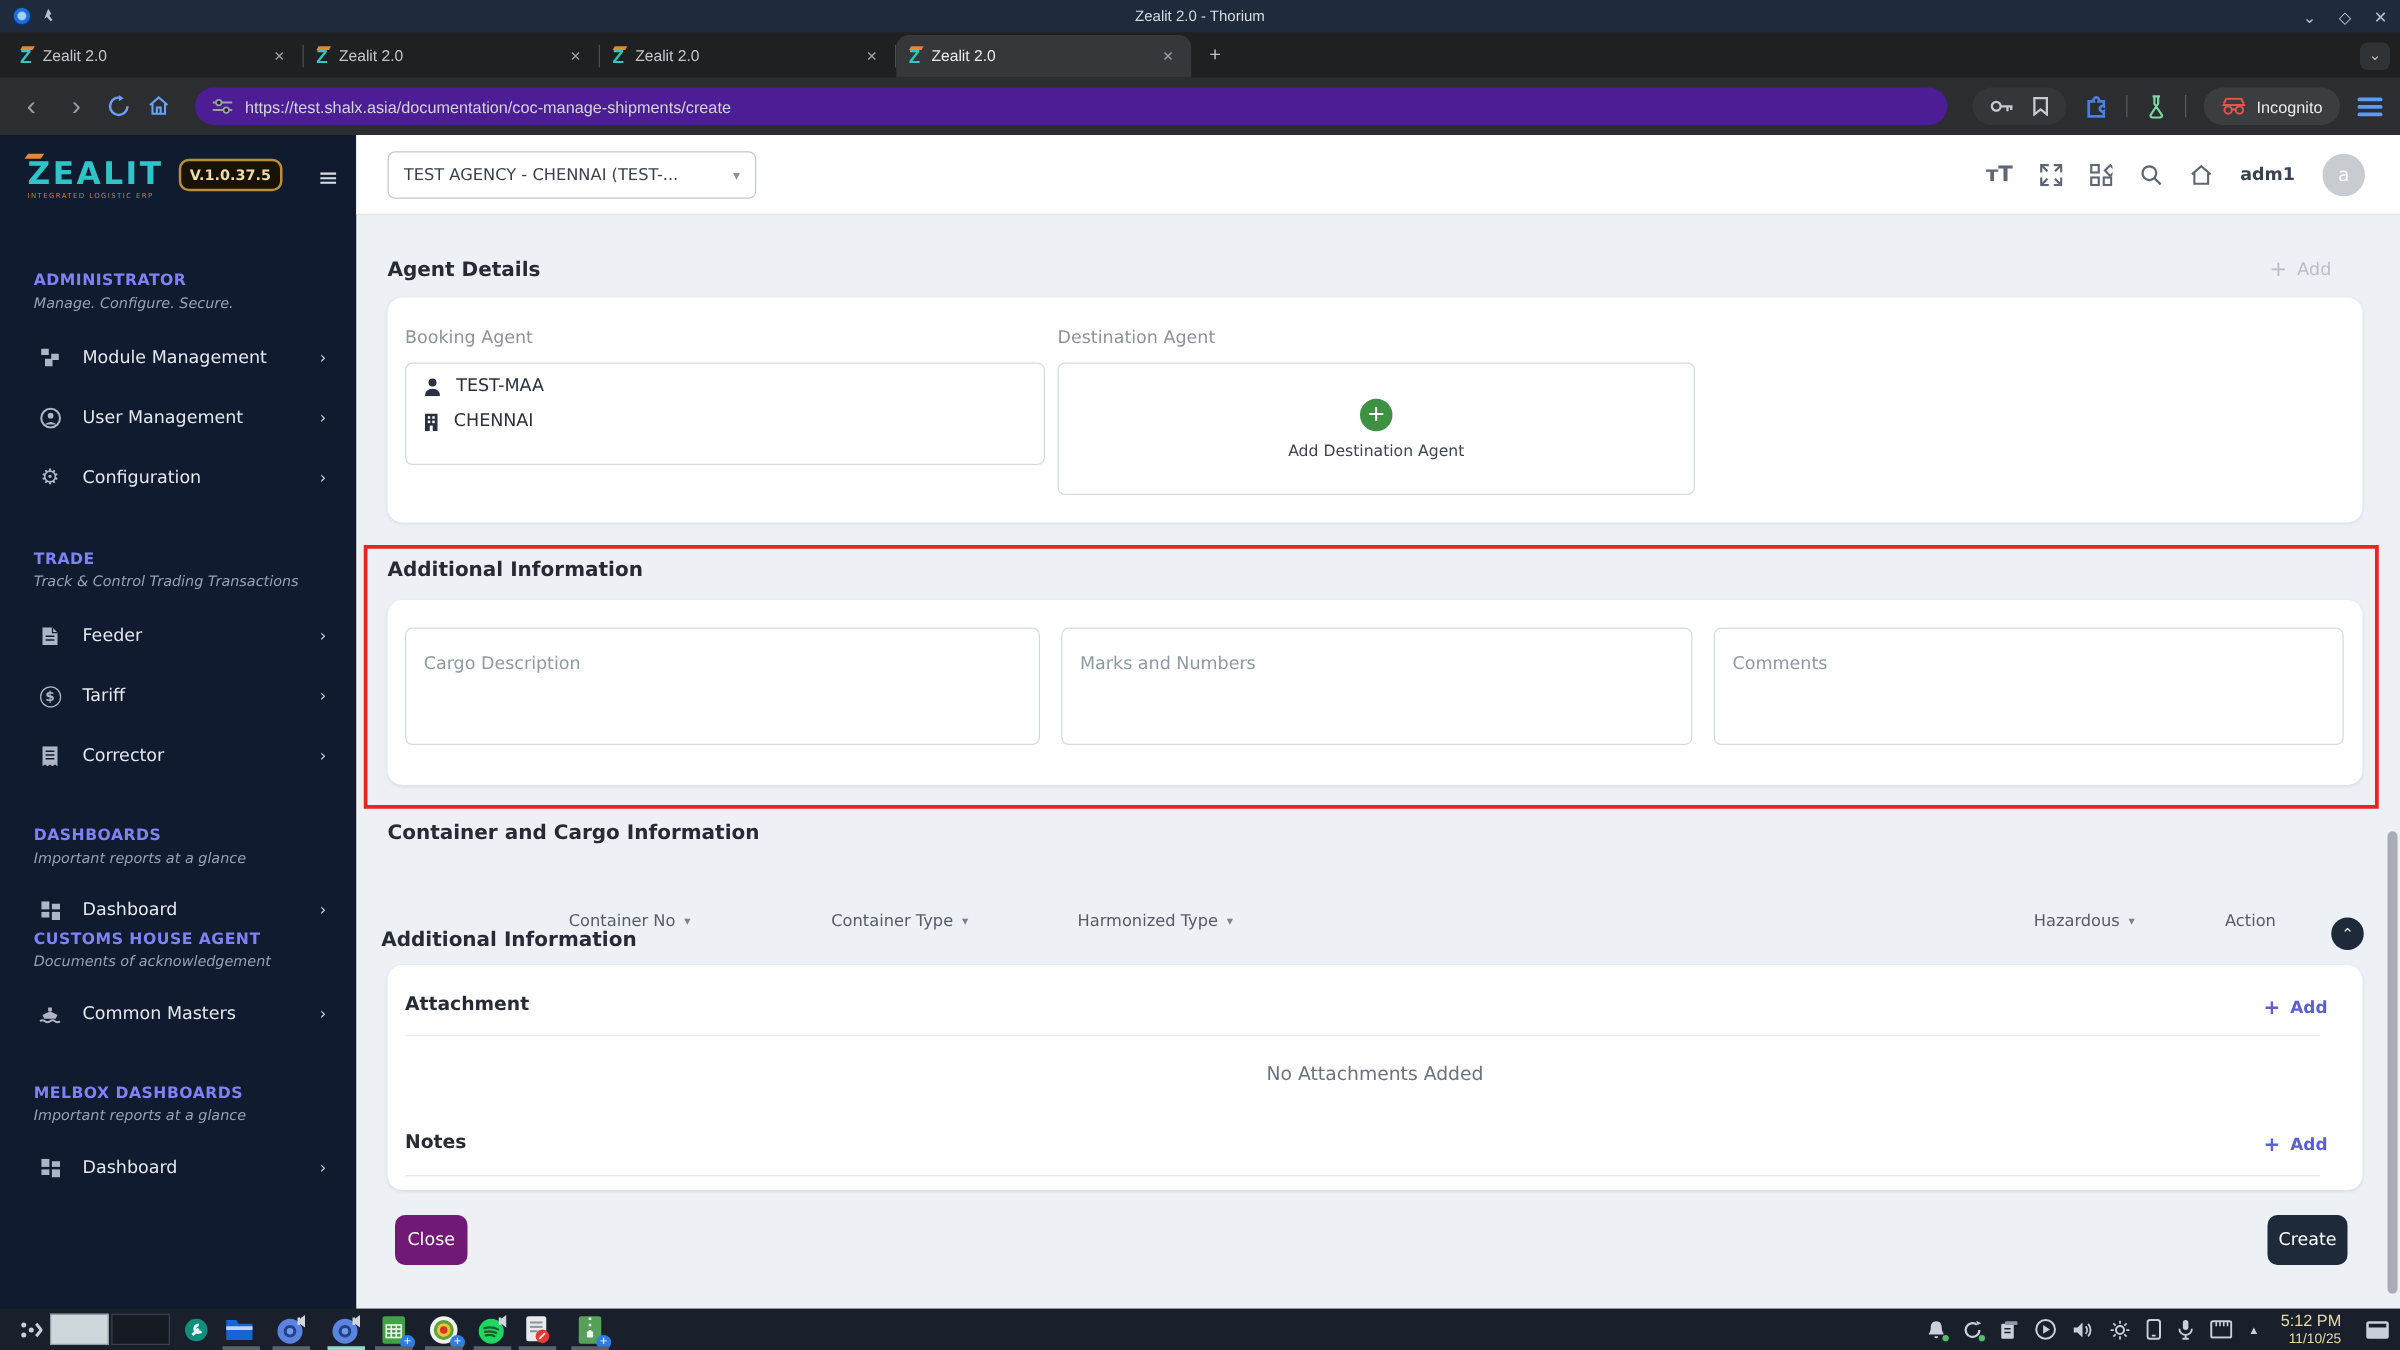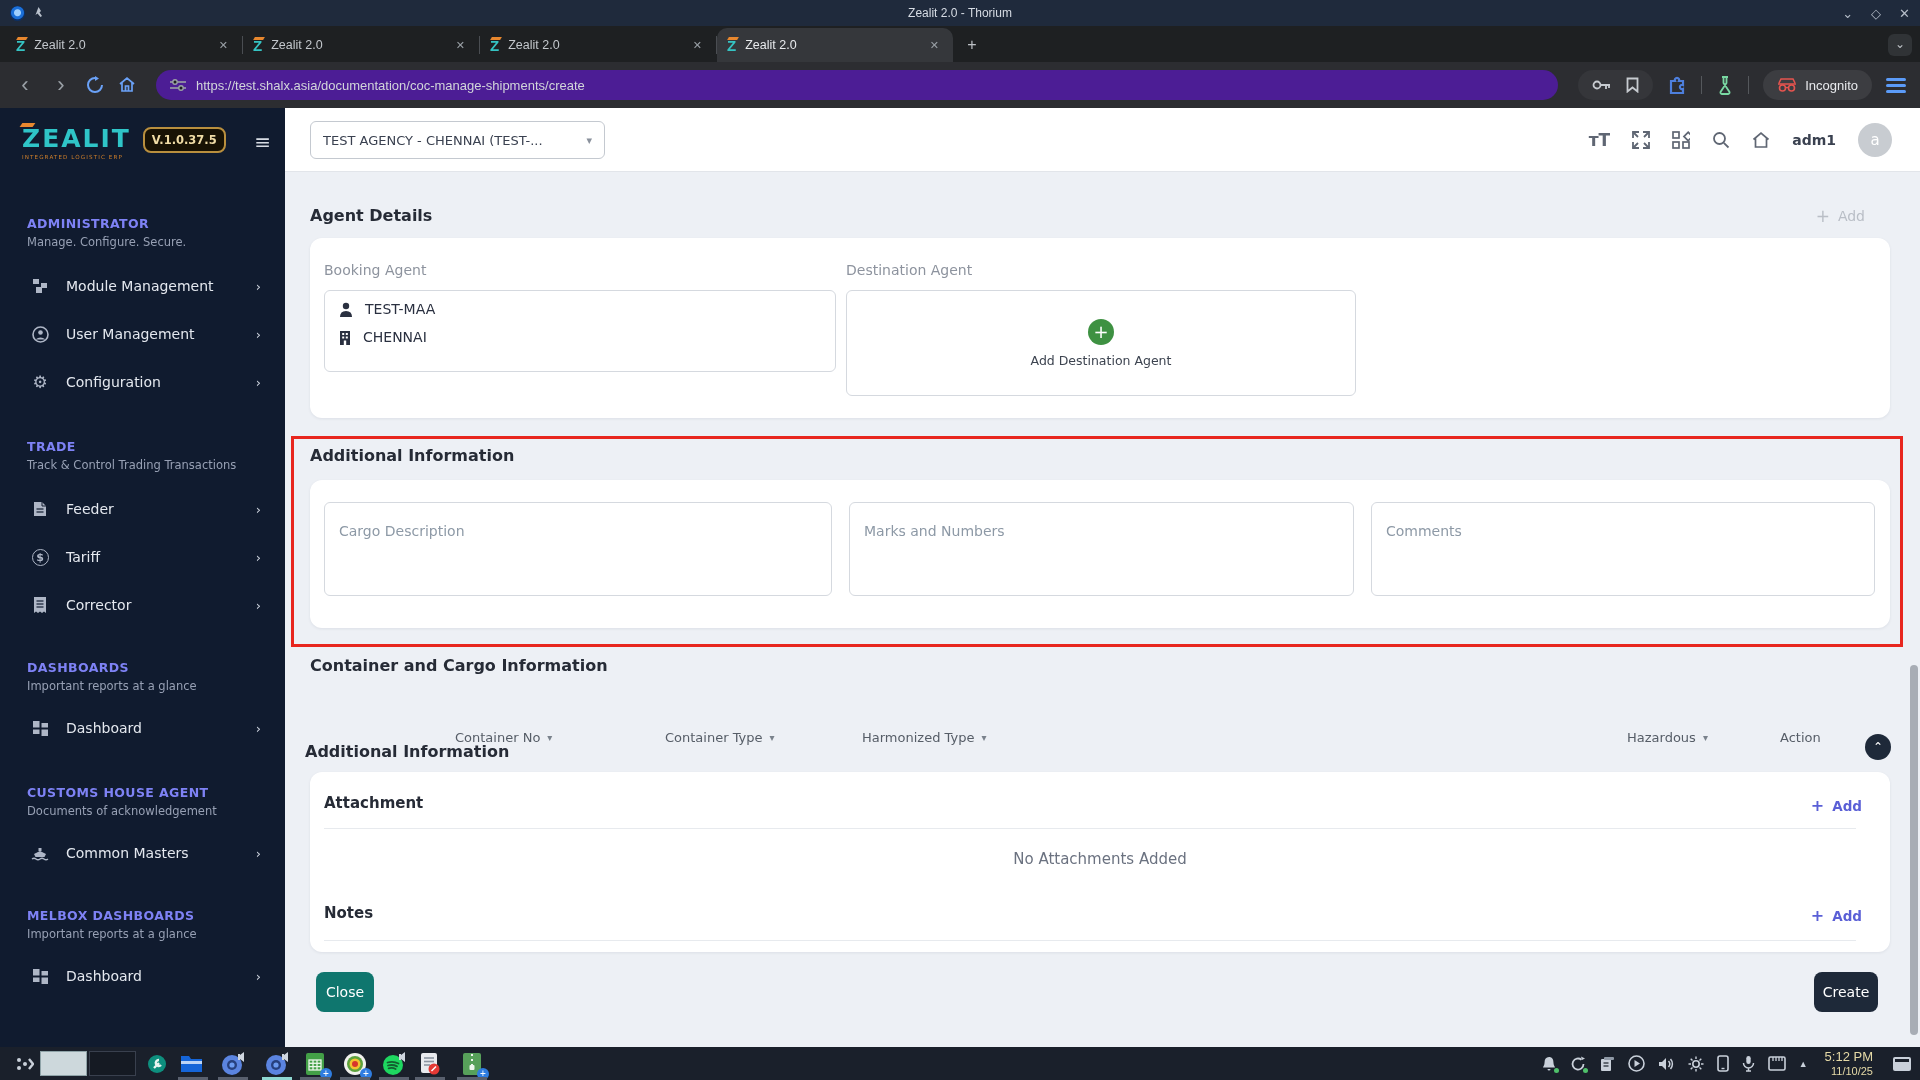--- a/index.html
+++ b/index.html
@@ -56,21 +56,21 @@
   .logo-row { display:flex; align-items:flex-start; padding:18px 14px 0 22px; gap:12px; }
   .logo-main { color:#2fc5c8; font-size:25px; font-weight:bold; letter-spacing:2px; line-height:1;
                position:relative; }
   .logo-main i { position:absolute; left:-1px; top:-3px; width:13px; height:4px; background:#e8872e;
                  transform:skewX(-35deg); font-style:normal; }
   .logo-tag { color:#cf7f2a; font-size:5.6px; letter-spacing:1.1px; margin-top:3px; }
   .ver-badge { border:2px solid #b98f3e; border-radius:8px; color:#f0dca6; background:#181204;
                font-size:11.5px; font-weight:bold; padding:4px 7px; margin-top:1px; }
   .side-burger { margin-left:auto; margin-top:6px; color:#d7dce4; font-size:20px; line-height:1; }
   .sec-title { color:#7e82f5; font-weight:bold; font-size:12.5px; letter-spacing:.4px; padding:0 0 0 27px; }
-  .sec-sub { color:#97a0b4; font-size:11.5px; padding:4px 0 0 27px; }
+  .sec-sub { color:#97a0b4; font-size:11.5px; padding:4px 0 0 27px;font-style:italic; }
   .side-item { display:flex; align-items:center; gap:16px; padding-left:30px; padding-right:24px;
                height:30px; color:#e4e8ef; font-size:14px; }
   .side-item .chev { margin-left:auto; color:#cdd3de; font-size:13px; }
   .sicon { width:20px; display:flex; justify-content:center; color:#aeb6c6; }
 
   .content { flex:1; height:100%; background:#edf0f5; position:relative;
              font-family:"DejaVu Sans", sans-serif; }
 
   
   .apptop { position:absolute; left:0; top:0; width:1635px; height:64px; background:#fff;
@@ -332,21 +332,21 @@
               <rect x="8.5" y="2" width="6.5" height="4.5" fill="#aeb6c6"></rect>
               <rect x="0" y="8.5" width="6.5" height="4.5" fill="#aeb6c6"></rect>
               <rect x="8.5" y="8.5" width="6.5" height="6.5" fill="#aeb6c6"></rect>
             </svg>
         </span>
         <span>Dashboard</span>
         <span class="chev">›</span>
       </div>
     </div>
 
-    <div style="margin-top:42px;">
+    <div style="">
       <div class="sec-title">CUSTOMS HOUSE AGENT</div>
       <div class="sec-sub">Documents of acknowledgement</div>
       <div class="side-item" style="margin-top:20px;">
         <span class="sicon">
           <svg width="18" height="15" viewBox="0 0 18 15">
               <path d="M3 8 L9 5 L15 8 L13.5 11 H4.5 Z" fill="#aeb6c6"></path>
               <rect x="7.5" y="2" width="3" height="3" fill="#aeb6c6"></rect>
               <path d="M1 13 q2 -1.6 4 0 q2 1.6 4 0 q2 -1.6 4 0 q2 1.6 4 0" fill="none" stroke="#aeb6c6" stroke-width="1.4"></path>
             </svg>
         </span>
@@ -496,21 +496,21 @@
       <div class="divider" style="left:14px; top:56px; width:1532px;"></div>
       <div class="emptymsg" style="top:78px;">No Attachments Added</div>
       <div class="panel-h" style="left:14px; top:132px; position:absolute;">Notes</div>
       <div class="addlink purple" style="right:28px; top:134px;">
         <span style="font-size:16px;">+</span>
         <span>Add</span>
       </div>
       <div class="divider" style="left:14px; top:168px; width:1532px;"></div>
     </div>
 
-    <div class="btn" style="left:31px; top:864px; width:58px; background:#0f766e;">Close</div>
+    <div class="btn" style="left:31px; top:864px; width:58px; background:#701a75;">Close</div>
     <div class="btn" style="left:1529px; top:864px; width:64px; background:#1e2939;">Create</div>
 
     <div class="sb-thumb" style="right:2px; top:557px; height:370px;"></div>
   </div>
 </div>
 
 <div class="taskbar">
   <div style="margin-left:16px; margin-right:6px;">
     <svg width="18" height="16" viewBox="0 0 18 16">
         <circle cx="3" cy="4" r="2" fill="#c9d0da"></circle>

